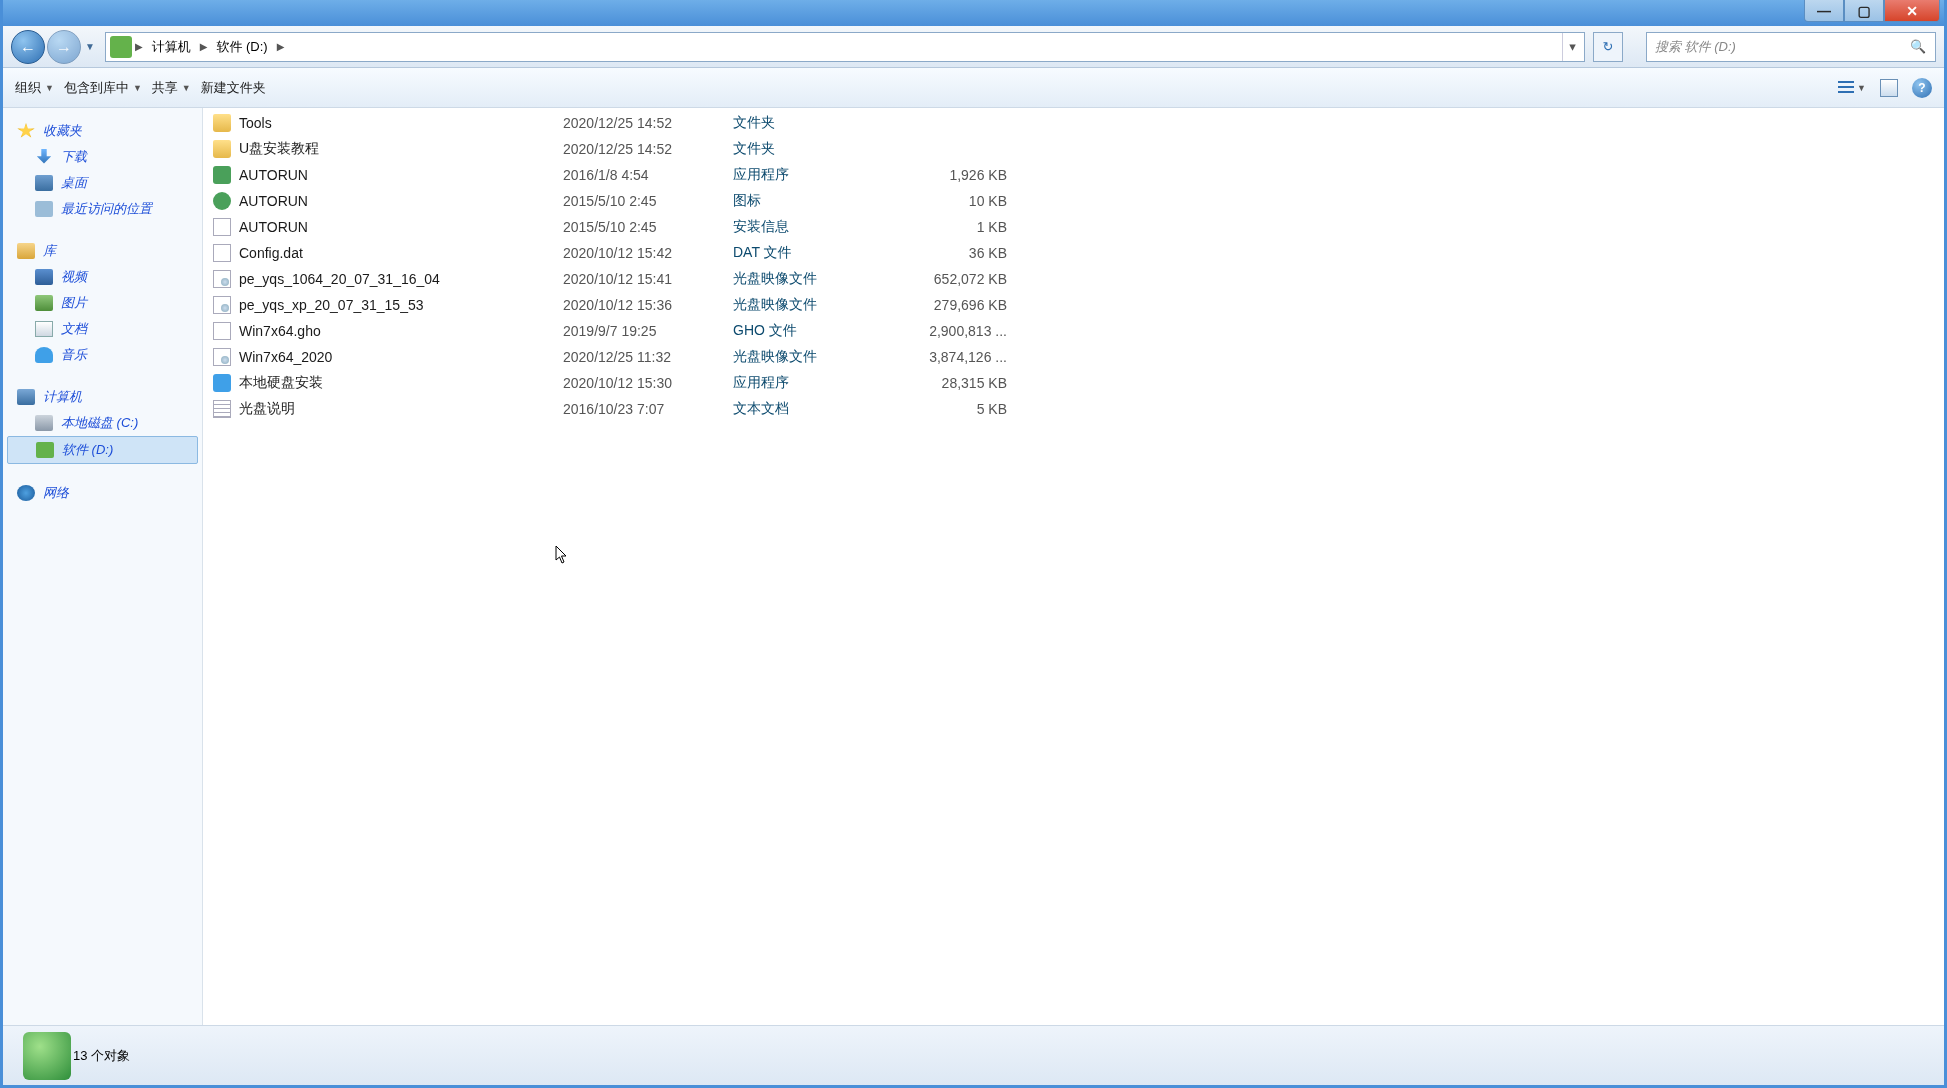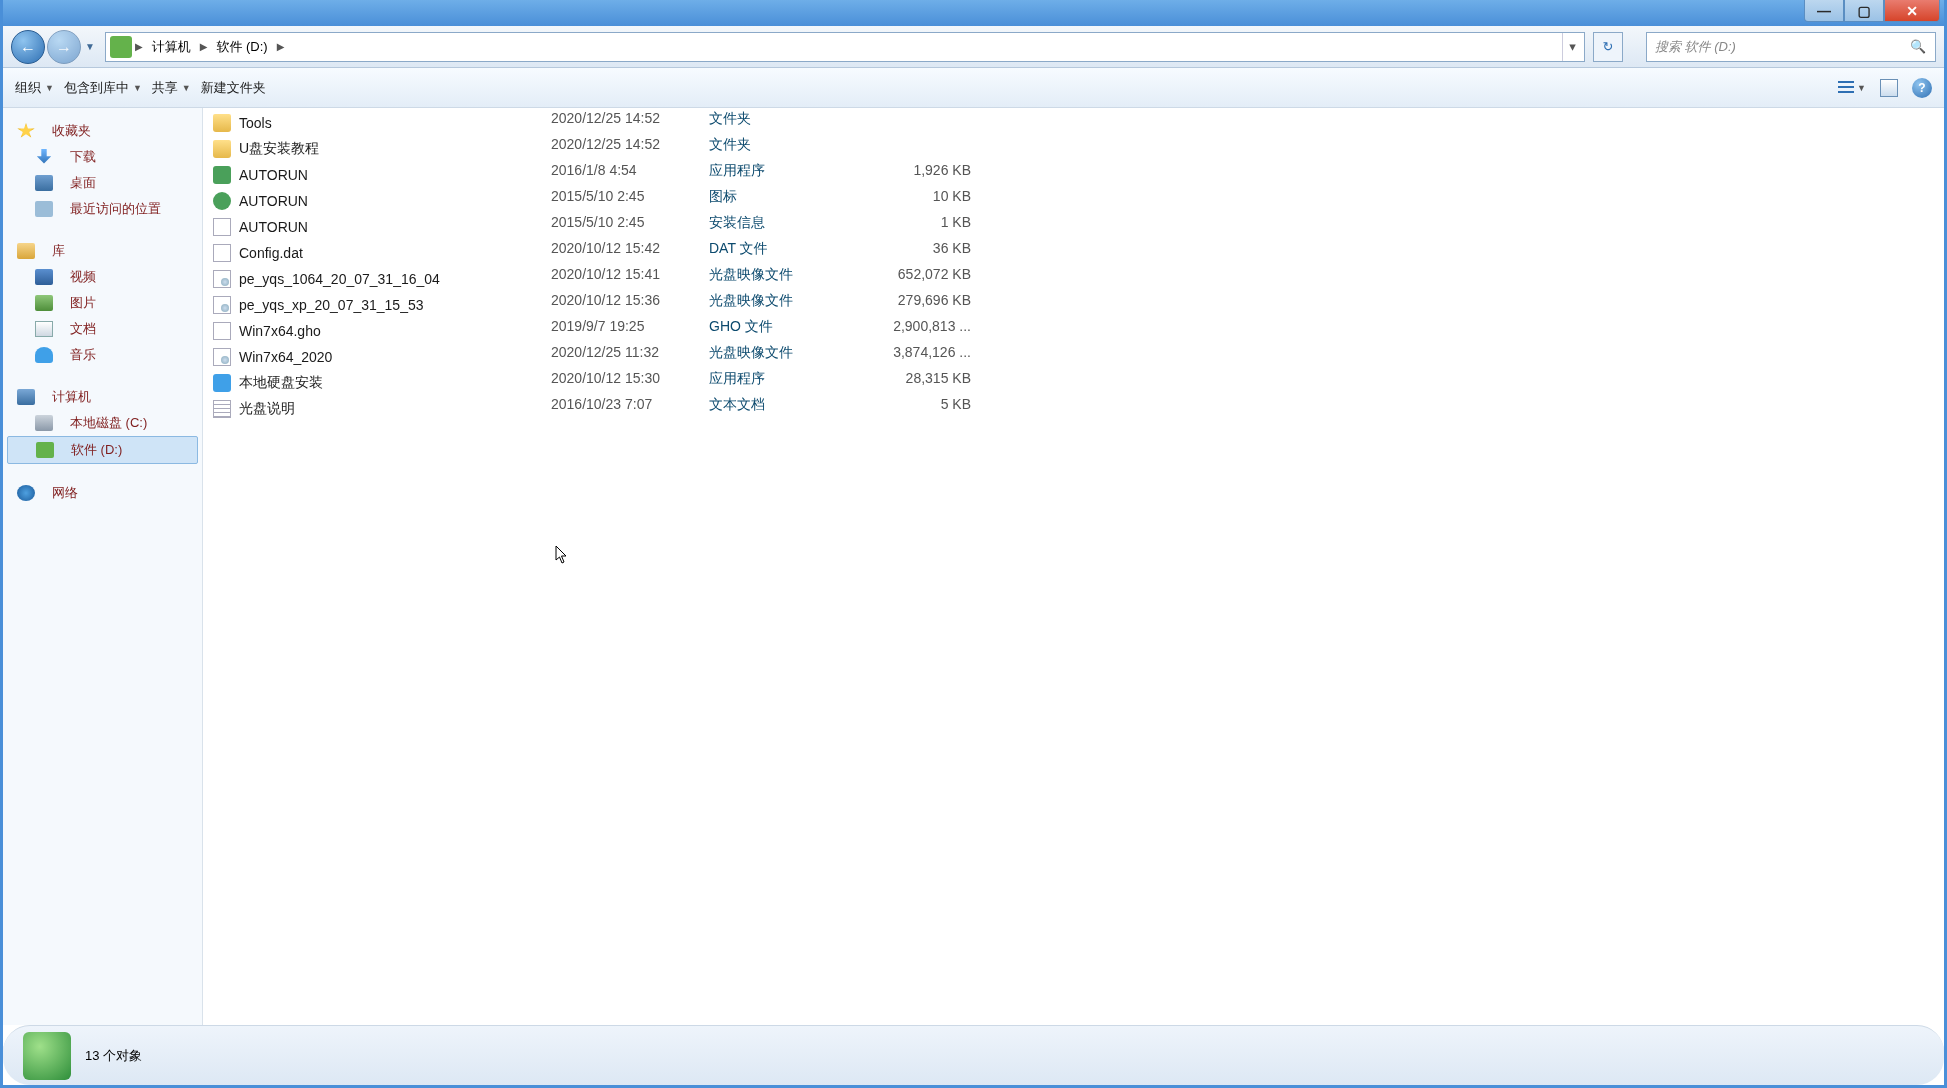--- a/index.html
+++ b/index.html
@@ -93,23 +93,24 @@
 }
 .sidebar {
   width: 200px;
   border-right:1px solid #d9e2eb;
   background:#f5f9fd;
   padding:10px 4px;
   overflow:auto;
 }
 .side-group { margin-bottom:16px; }
 .side-head, .side-item {
-  display:flex; align-items:center; gap:17px;
+  display:flex; align-items:center; gap:8px;
   padding:4px 10px;
-  color:#7f1d1d;
+  color:#1d4ed8;
+  font-style:italic;
 }
 .side-head { font-weight:normal; }
 .side-item { padding-left:28px; }
 .side-item.active { background:#cfe4f7; border:1px solid #8bb9e2; border-radius:2px; }
 .sicon { width:18px; height:16px; display:inline-block; }
 .i-star{background:radial-gradient(circle,#ffd24a 40%,#e6a800 70%);clip-path:polygon(50% 0,61% 35%,98% 35%,68% 57%,79% 91%,50% 70%,21% 91%,32% 57%,2% 35%,39% 35%);}
 .i-dl{background:linear-gradient(#6fb6ff,#2e6fb3);clip-path:polygon(35% 0,65% 0,65% 45%,90% 45%,50% 90%,10% 45%,35% 45%);}
 .i-desk{background:linear-gradient(#6f9fd0,#3a6ea0);border-radius:2px;}
 .i-recent{background:#9bbdd8;border-radius:2px;}
 .i-lib{background:linear-gradient(#f6d58a,#d9a63a);border-radius:2px;}
@@ -128,22 +129,23 @@
   color:#3a5a7a; font-size:13px;
 }
 .colheader > div { padding:0 10px; border-right:1px solid #e8edf2; height:100%; display:flex; align-items:center; }
 .col-name{width:348px;}
 .col-date{width:158px;}
 .col-type{width:158px;}
 .col-size{width:104px; justify-content:flex-end;}
 .sort-up{font-size:9px;margin-left:auto;color:#6a90b6;}
 .filelist { padding:2px 0; }
 .row {
-  display:flex; height:26px; font-size:14px; color:#1a1a1a;
+  display:flex; height:26px; align-items:center; font-size:14px; color:#1a1a1a;
   padding-left:10px;
+  gap:12px;
 }
 .row.selected { background:#e6f0fb; border:1px solid #a9c9e8; border-radius:2px; }
 .row .c-name{width:338px; display:flex; align-items:center; gap:8px;}
 .row .c-date{width:158px; color:#555;}
 .row .c-type{width:158px; color:#0c4a6e;}
 .row .c-size{width:104px; text-align:right; color:#555;}
 .ficon{width:18px;height:18px;display:inline-block;}
 .fi-folder{background:linear-gradient(#ffe08a,#e6b84a);border-radius:2px 2px 3px 3px;}
 .fi-exe{background:#4aa05a;border-radius:3px;}
 .fi-ico{background:#4aa05a;border-radius:50%;}
@@ -152,21 +154,21 @@
 .fi-iso{background:#fff;border:1px solid #aab;position:relative;}
 .fi-iso:after{content:"";position:absolute;right:1px;bottom:1px;width:8px;height:8px;border-radius:50%;background:radial-gradient(#cde,#8ab);}
 .fi-gho{background:#fff;border:1px solid #aab;}
 .fi-app{background:#3fa0e8;border-radius:3px;}
 .fi-txt{background:#fff;border:1px solid #aab;background-image:repeating-linear-gradient(transparent,transparent 3px,#aab 3px,#aab 4px);}
 .fi-html{background:#fff;border:1px solid #aab;position:relative;}
 .fi-html:after{content:"e";position:absolute;font-size:10px;color:#2e6fb3;left:3px;top:0;font-weight:bold;}
 .statusbar {
   height:60px; background:linear-gradient(#eef4fb,#dde8f4);
   border-top:1px solid #cdd9e6;
-  display:flex; align-items:center; padding:0 20px; gap:14px;border-radius:27px;
+  display:flex; align-items:center; padding:0 20px; gap:2px;
 }
 .status-icon{width:48px;height:48px;background:radial-gradient(circle at 35% 30%,#9fe08a,#2e8e3a);border-radius:6px;}
 .cursor {
   position:absolute; left:555px; top:545px; width:14px; height:20px;
   pointer-events:none;
 }
 .cursor svg{width:100%;height:100%;}
 </style>
 </head>
 <body>

